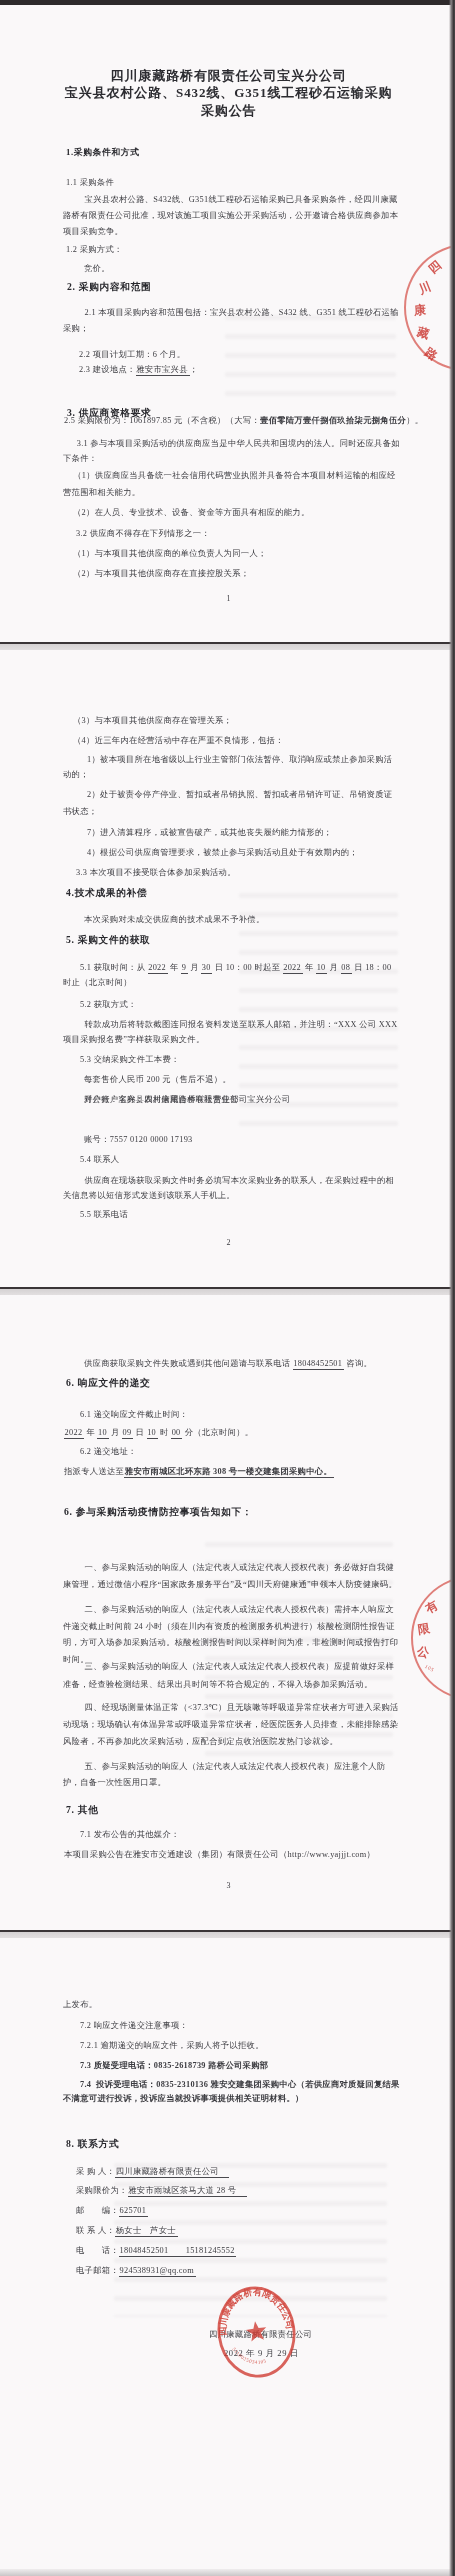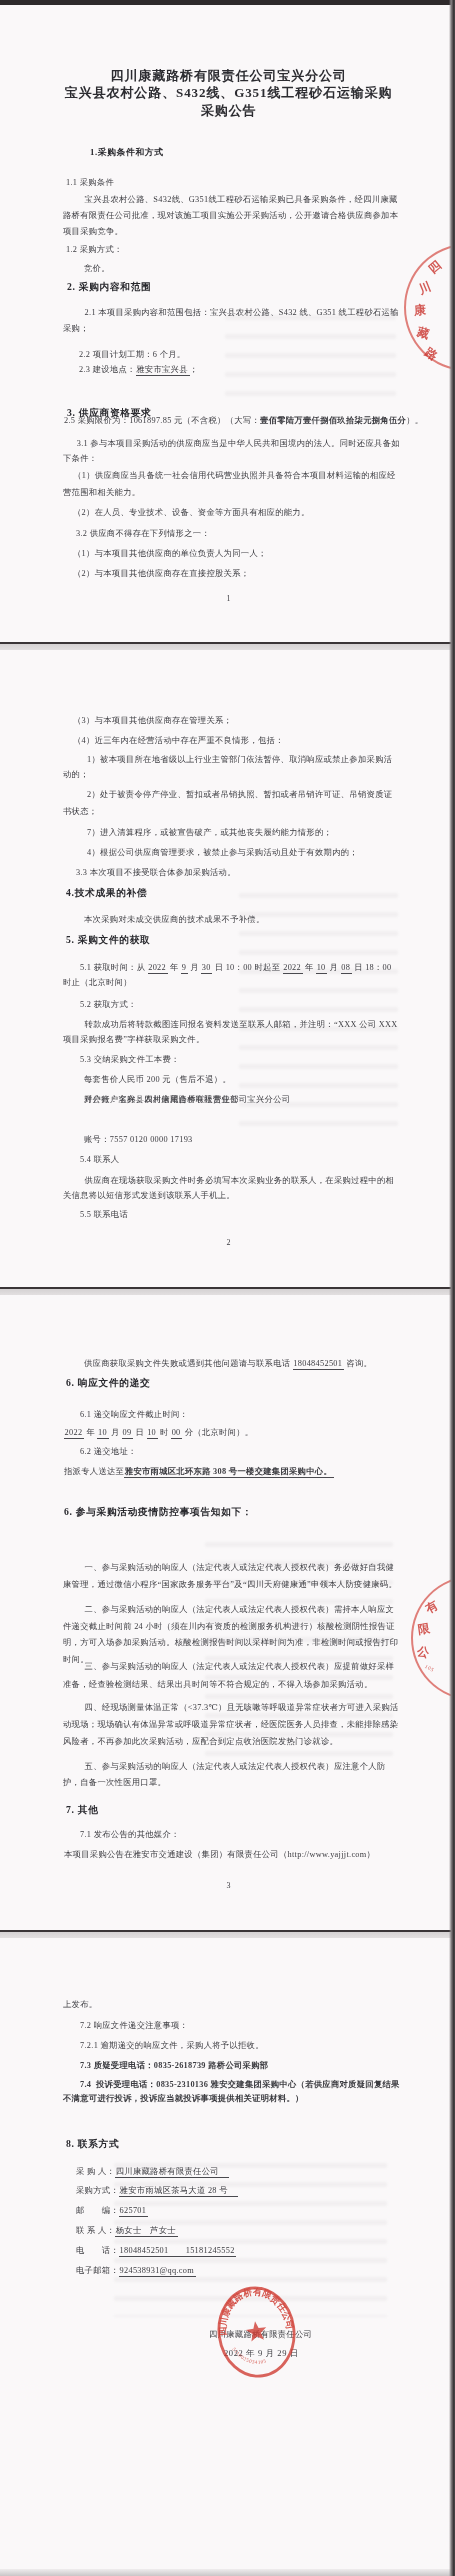--- a/index.html
+++ b/index.html
@@ -5,21 +5,21 @@
 <style>
   html,body{margin:0;padding:0;}
   #canvas{position:relative;width:455px;height:2576px;background:#faf8f9;overflow:hidden;
           font-family:"Liberation Serif","DejaVu Serif",serif;color:#3b3b40;}
   .page{position:absolute;left:0;width:455px;background:transparent;z-index:2;}
   .blk{position:absolute;font-size:8.3px;line-height:15.4px;letter-spacing:0.3px;white-space:nowrap;z-index:2;}
   .blk.wrap{white-space:pre-wrap;}
   .blk.c{left:5.7px;width:446px;text-align:center;}
   .blk.t{font-weight:bold;font-size:13px;letter-spacing:0.9px;color:#2c2c31;}
   .blk.h{font-weight:bold;font-size:9.7px;letter-spacing:0.7px;color:#29292e;}
-  .blk.hs{font-weight:bold;font-size:8.8px;letter-spacing:0.6px;color:#29292e;margin-left:24px;}
+  .blk.hs{font-weight:bold;font-size:8.8px;letter-spacing:0.6px;color:#29292e;}
   .blk.pgn{font-size:8px;}
   .blk.sig{font-size:8.5px;letter-spacing:0.6px;}
   .u{border-bottom:0.8px solid #4a4a4f;padding:0 1.7px 0.6px 0.6px;}
   .b{font-weight:bold;}
   
   .strip{position:absolute;left:0;width:455px;z-index:1;}
   #top-edge{top:0;height:5.1px;background:#2e2a2c;}
   #right-edge{position:absolute;top:0;right:0;width:5.7px;height:2576px;z-index:4;
     background:linear-gradient(to right, rgba(0,0,0,0) 0%, #8a8486 35%, #3c3739 75%, #4a4547 100%);}
   .separator{height:8px;background:linear-gradient(to bottom,#3a3537 0px,#3a3537 1.7px,#d4d1d2 1.7px,#e2dfe0 100%);}
@@ -115,21 +115,21 @@
       <div class="blk pgn c" style="top: 585px;"><span class="">3</span></div>
     </div>
   <div class="page" id="page-4" style="top:1937px;height:639px">
       <div class="blk" style="top: 60px; left: 63px;"><span class="">上发布。</span></div>
       <div class="blk" style="top: 81px; left: 80px;"><span class="">7.2 响应文件递交注意事项：</span></div>
       <div class="blk" style="top: 101px; left: 80px;"><span class="">7.2.1 逾期递交的响应文件，采购人将予以拒收。</span></div>
       <div class="blk" style="top: 121px; left: 80px; font-weight: bold;"><span class="">7.3  质疑受理电话：0835-2618739 路桥公司采购部</span></div>
       <div class="blk wrap" style="top: 141px; left: 63px; width: 342px; text-indent: 17px; line-height: 13.7px; font-weight: bold;"><span class="">7.4  投诉受理电话：0835-2310136 雅安交建集团采购中心（若供应商对质疑回复结果不满意可进行投诉，投诉应当就投诉事项提供相关证明材料。）</span></div>
       <div class="blk h" style="top: 199px; left: 66px;"><span class="">8.  联系方式</span></div>
       <div class="blk" style="top: 227px; left: 76px;"><span class="">采 购 人：</span><span class="u ">四川康藏路桥有限责任公司　</span></div>
-      <div class="blk" style="top: 246px; left: 76px;"><span class="">采购方式：</span><span class="u ">雅安市雨城区茶马大道 28 号　</span></div>
+      <div class="blk" style="top: 246px; left: 76px;"><span class="">采购限价为：</span><span class="u ">雅安市雨城区茶马大道 28 号　</span></div>
       <div class="blk" style="top: 266px; left: 76px;"><span class="">邮　　编：</span><span class="u ">625701</span></div>
       <div class="blk" style="top: 286px; left: 76px;"><span class="">联 系 人：</span><span class="u ">杨女士　芦女士</span></div>
       <div class="blk" style="top: 306px; left: 76px;"><span class="">电　　话：</span><span class="u ">18048452501　　15181245552</span></div>
       <div class="blk" style="top: 326px; left: 76px;"><span class="">电子邮箱：</span><span class="u ">924538931@qq.com</span></div>
       <div class="blk" style="top: 390px; left: 209px;"><span class="">四川康藏路桥有限责任公司</span></div>
       <div class="blk sig" style="top: 409px; left: 224px;"><span class="">2022 年 9 月 29 日</span></div>
     </div>
 
   <div class="seal-arc" style="left:404px;top:244px;width:121px;height:123px"></div>
   <span class="seal-char" style="left:429px;top:259px;transform:rotate(-40deg)">四</span>

